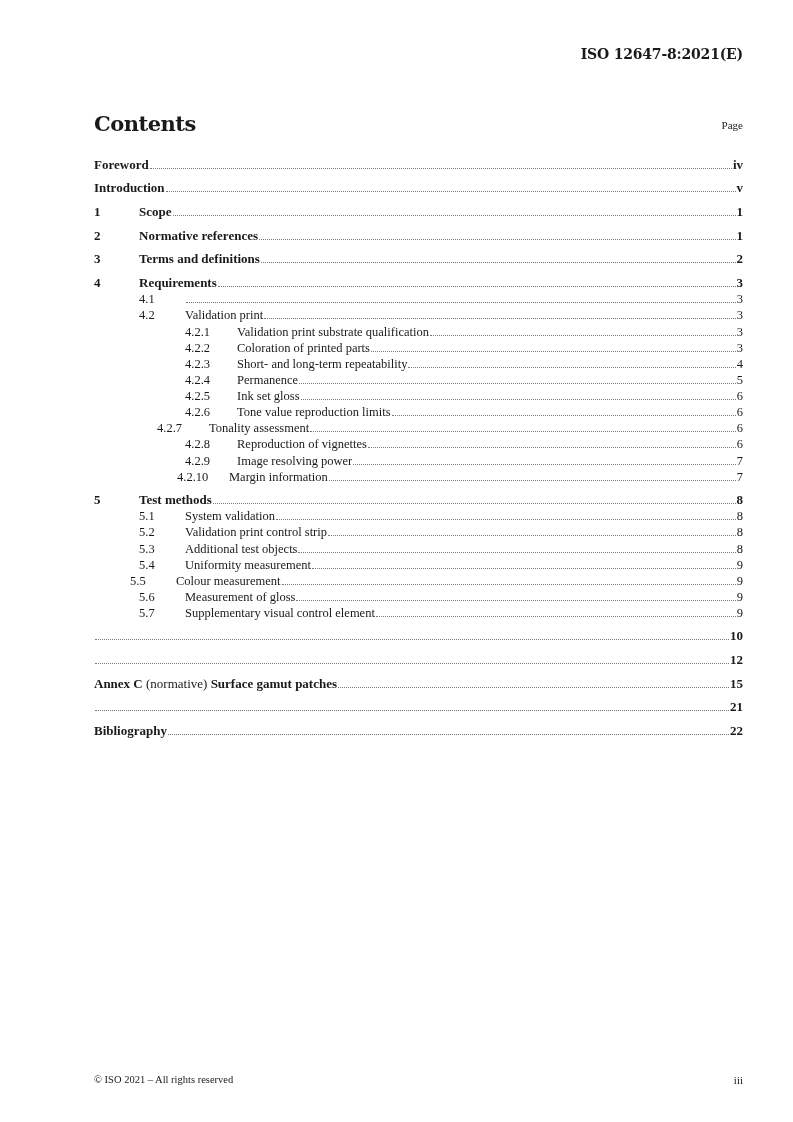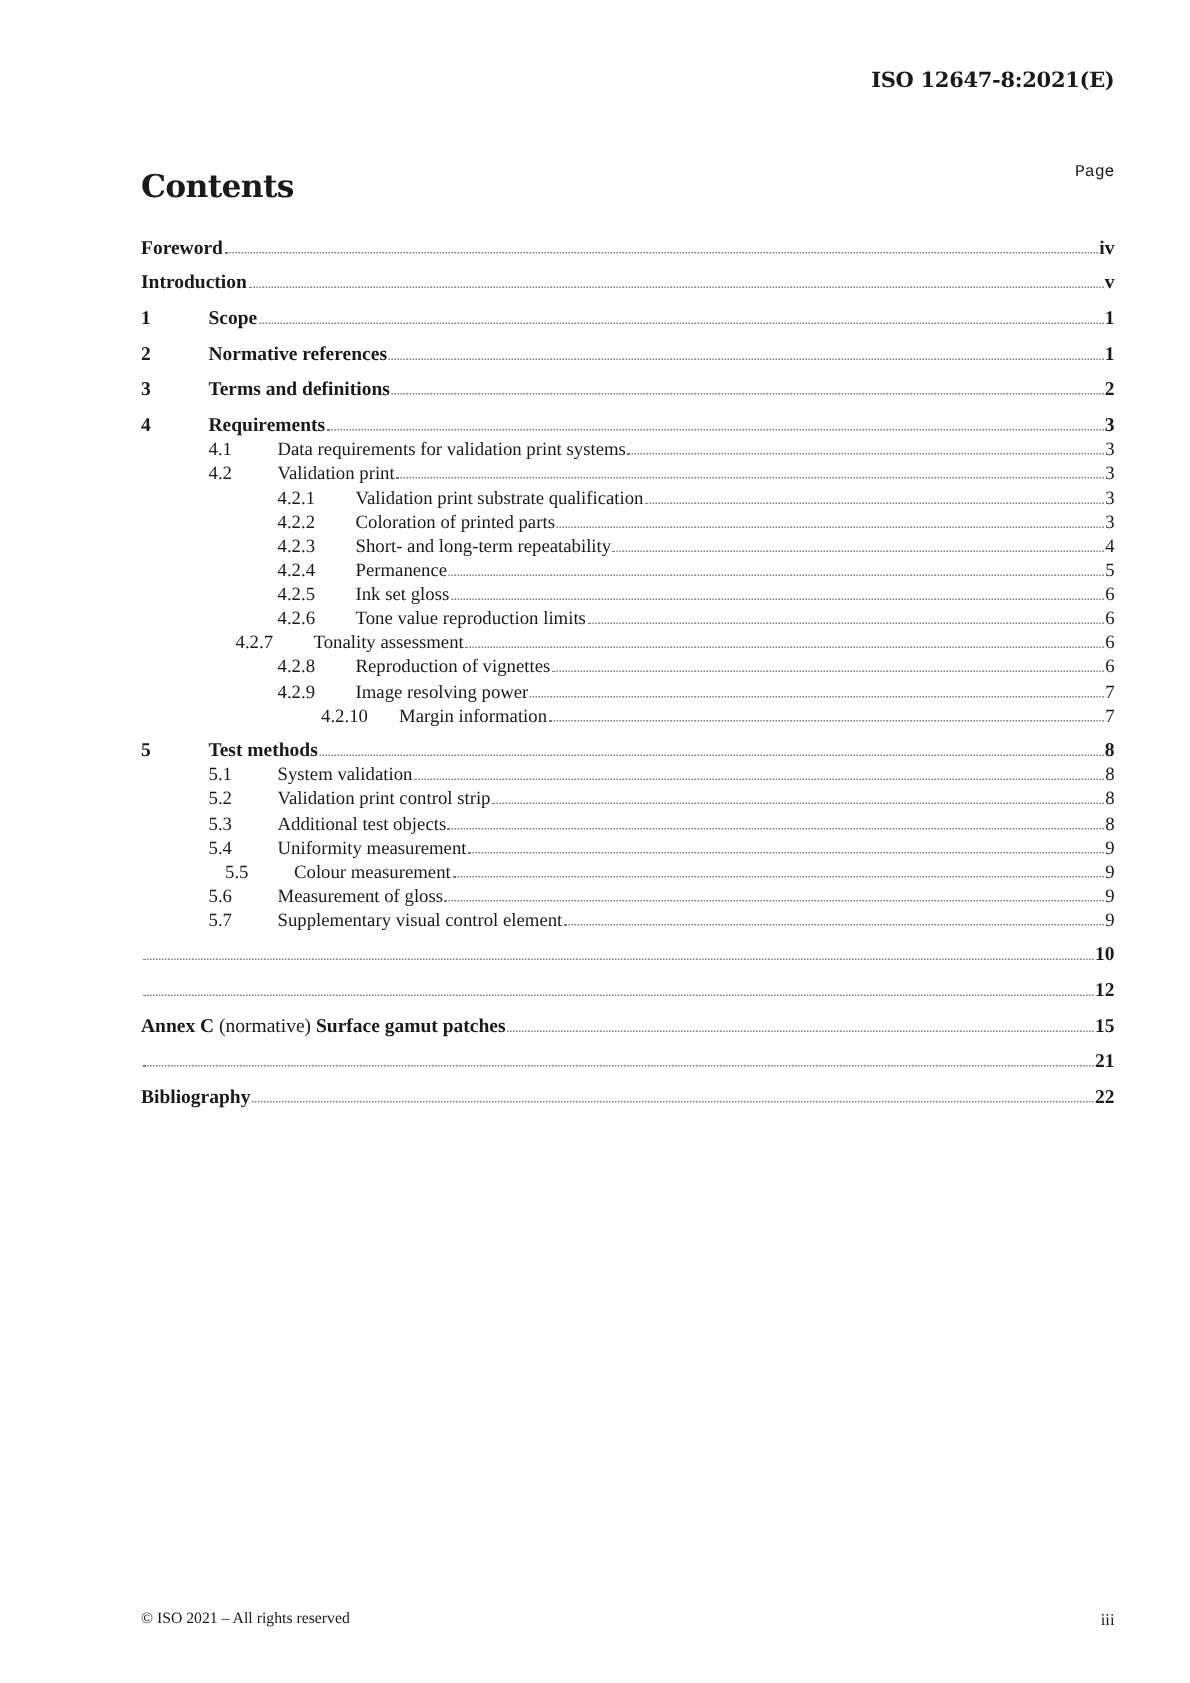--- a/index.html
+++ b/index.html
@@ -12,22 +12,22 @@
       position: absolute; right: 50px; top: 46px;
       font-family: "DejaVu Serif", serif; font-weight: bold; font-size: 14px;
       letter-spacing: -0.2px;
     }
     .contents-title {
       position: absolute; left: 94px; top: 111px;
       font-family: "DejaVu Serif", serif; font-weight: bold; font-size: 21px;
       letter-spacing: -0.5px;
     }
     .page-label {
-      position: absolute; right: 50px; top: 109px;
-      font-size: 11px; font-family: Liberation Mono, monospace;
+      position: absolute; right: 50px; top: 119px;
+      font-size: 11px; font-family: Liberation Serif, serif;
     }
     .toc { position: absolute; left: 94px; width: 649px; top: 0; }
     .row {
       position: absolute; left: 0; width: 649px; height: 16px;
       display: flex; align-items: baseline;
       font-size: 12.5px; line-height: 16px; white-space: nowrap;
       font-family: "Liberation Serif", serif;
     }
     .row.bold { font-weight: bold; font-size: 13px; font-family: "Liberation Serif", serif; }
     .num { display: inline-block; flex: none; }
@@ -85,21 +85,20 @@
       <span class="pg">2</span>
     </div>
     <div class="row bold" style="top: 275px;">
       <span class="num" style="margin-left: 0px; width: 45px;">4</span>
       <span class="title">Requirements</span>
       <span class="leader"></span>
       <span class="pg">3</span>
     </div>
     <div class="row" style="top: 291px;">
       <span class="num" style="margin-left: 45px; width: 46px;">4.1</span>
-      <span class="title">Data requirements for validation print systems</span>
       <span class="leader"></span>
       <span class="pg">3</span>
     </div>
     <div class="row" style="top: 307px;">
       <span class="num" style="margin-left: 45px; width: 46px;">4.2</span>
       <span class="title">Validation print</span>
       <span class="leader"></span>
       <span class="pg">3</span>
     </div>
     <div class="row" style="top: 324px;">
@@ -150,21 +149,21 @@
       <span class="leader"></span>
       <span class="pg">6</span>
     </div>
     <div class="row" style="top: 453px;">
       <span class="num" style="margin-left: 91px; width: 52px;">4.2.9</span>
       <span class="title">Image resolving power</span>
       <span class="leader"></span>
       <span class="pg">7</span>
     </div>
     <div class="row" style="top: 469px;">
-      <span class="num" style="margin-left: 120px; width: 52px;">4.2.10</span>
+      <span class="num" style="margin-left: 83px; width: 52px;">4.2.10</span>
       <span class="title">Margin information</span>
       <span class="leader"></span>
       <span class="pg">7</span>
     </div>
     <div class="row bold" style="top: 492px;">
       <span class="num" style="margin-left: 0px; width: 45px;">5</span>
       <span class="title">Test methods</span>
       <span class="leader"></span>
       <span class="pg">8</span>
     </div>
@@ -186,21 +185,21 @@
       <span class="leader"></span>
       <span class="pg">8</span>
     </div>
     <div class="row" style="top: 557px; align-items: flex-end;">
       <span class="num" style="margin-left: 45px; width: 46px;">5.4</span>
       <span class="title">Uniformity measurement</span>
       <span class="leader"></span>
       <span class="pg">9</span>
     </div>
     <div class="row" style="top: 573px;">
-      <span class="num" style="margin-left: 56px; width: 46px;">5.5</span>
+      <span class="num" style="margin-left: 36px; width: 46px;">5.5</span>
       <span class="title">Colour measurement</span>
       <span class="leader"></span>
       <span class="pg">9</span>
     </div>
     <div class="row" style="top: 589px;">
       <span class="num" style="margin-left: 45px; width: 46px;">5.6</span>
       <span class="title">Measurement of gloss</span>
       <span class="leader"></span>
       <span class="pg">9</span>
     </div>

